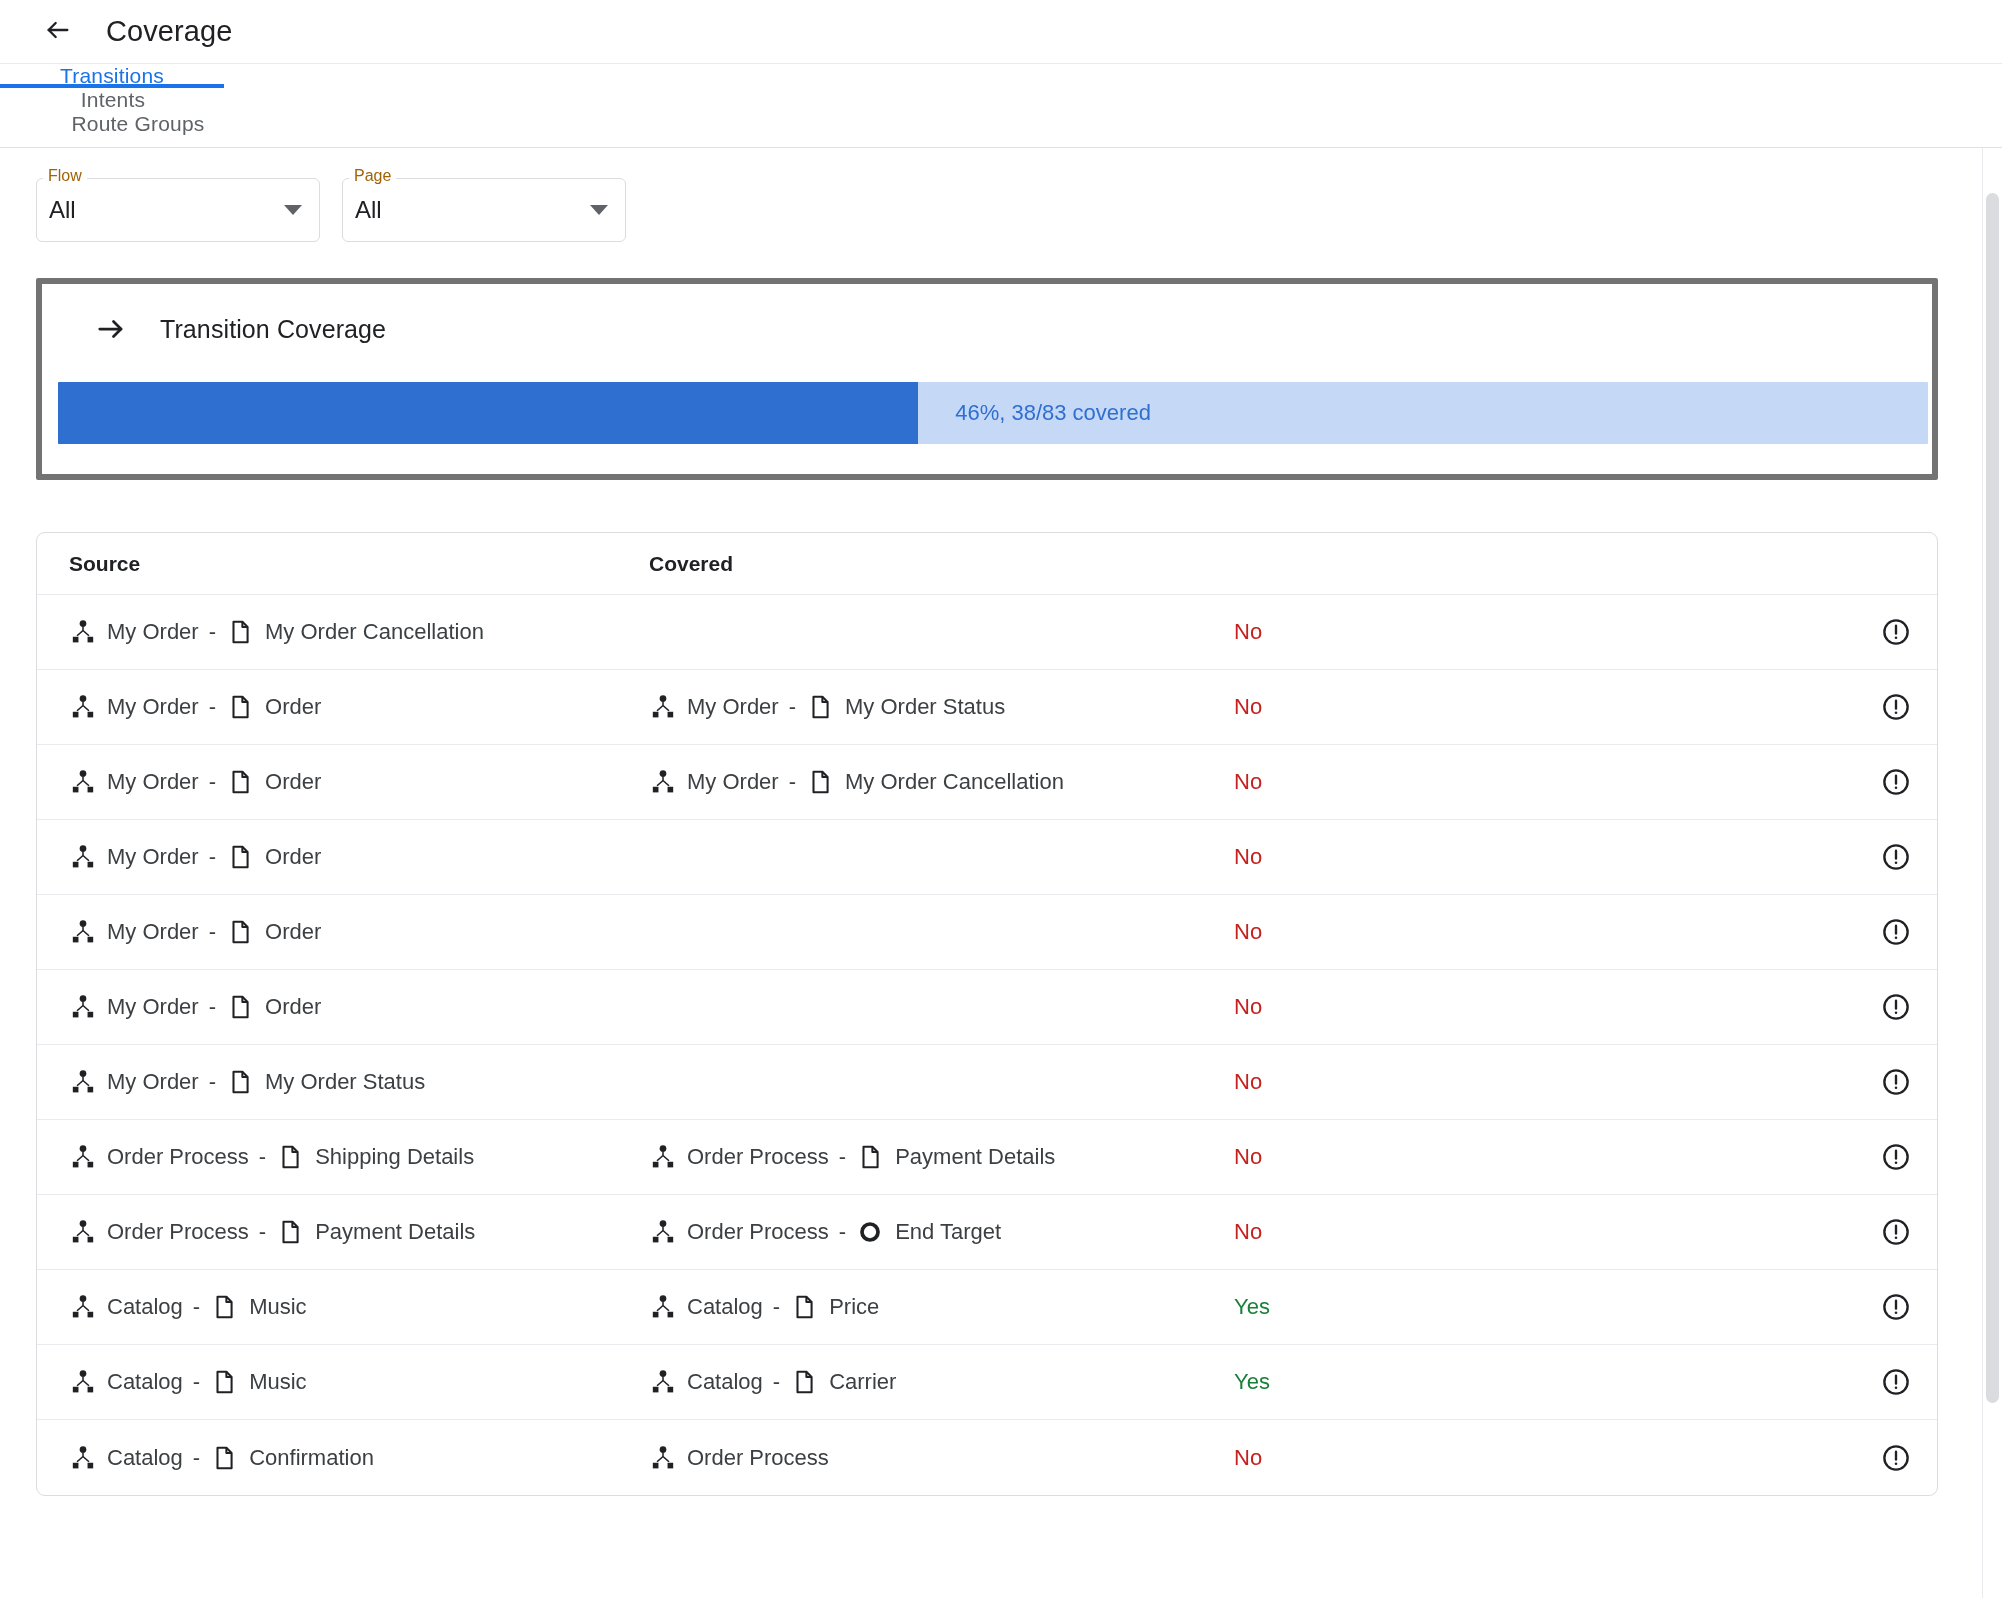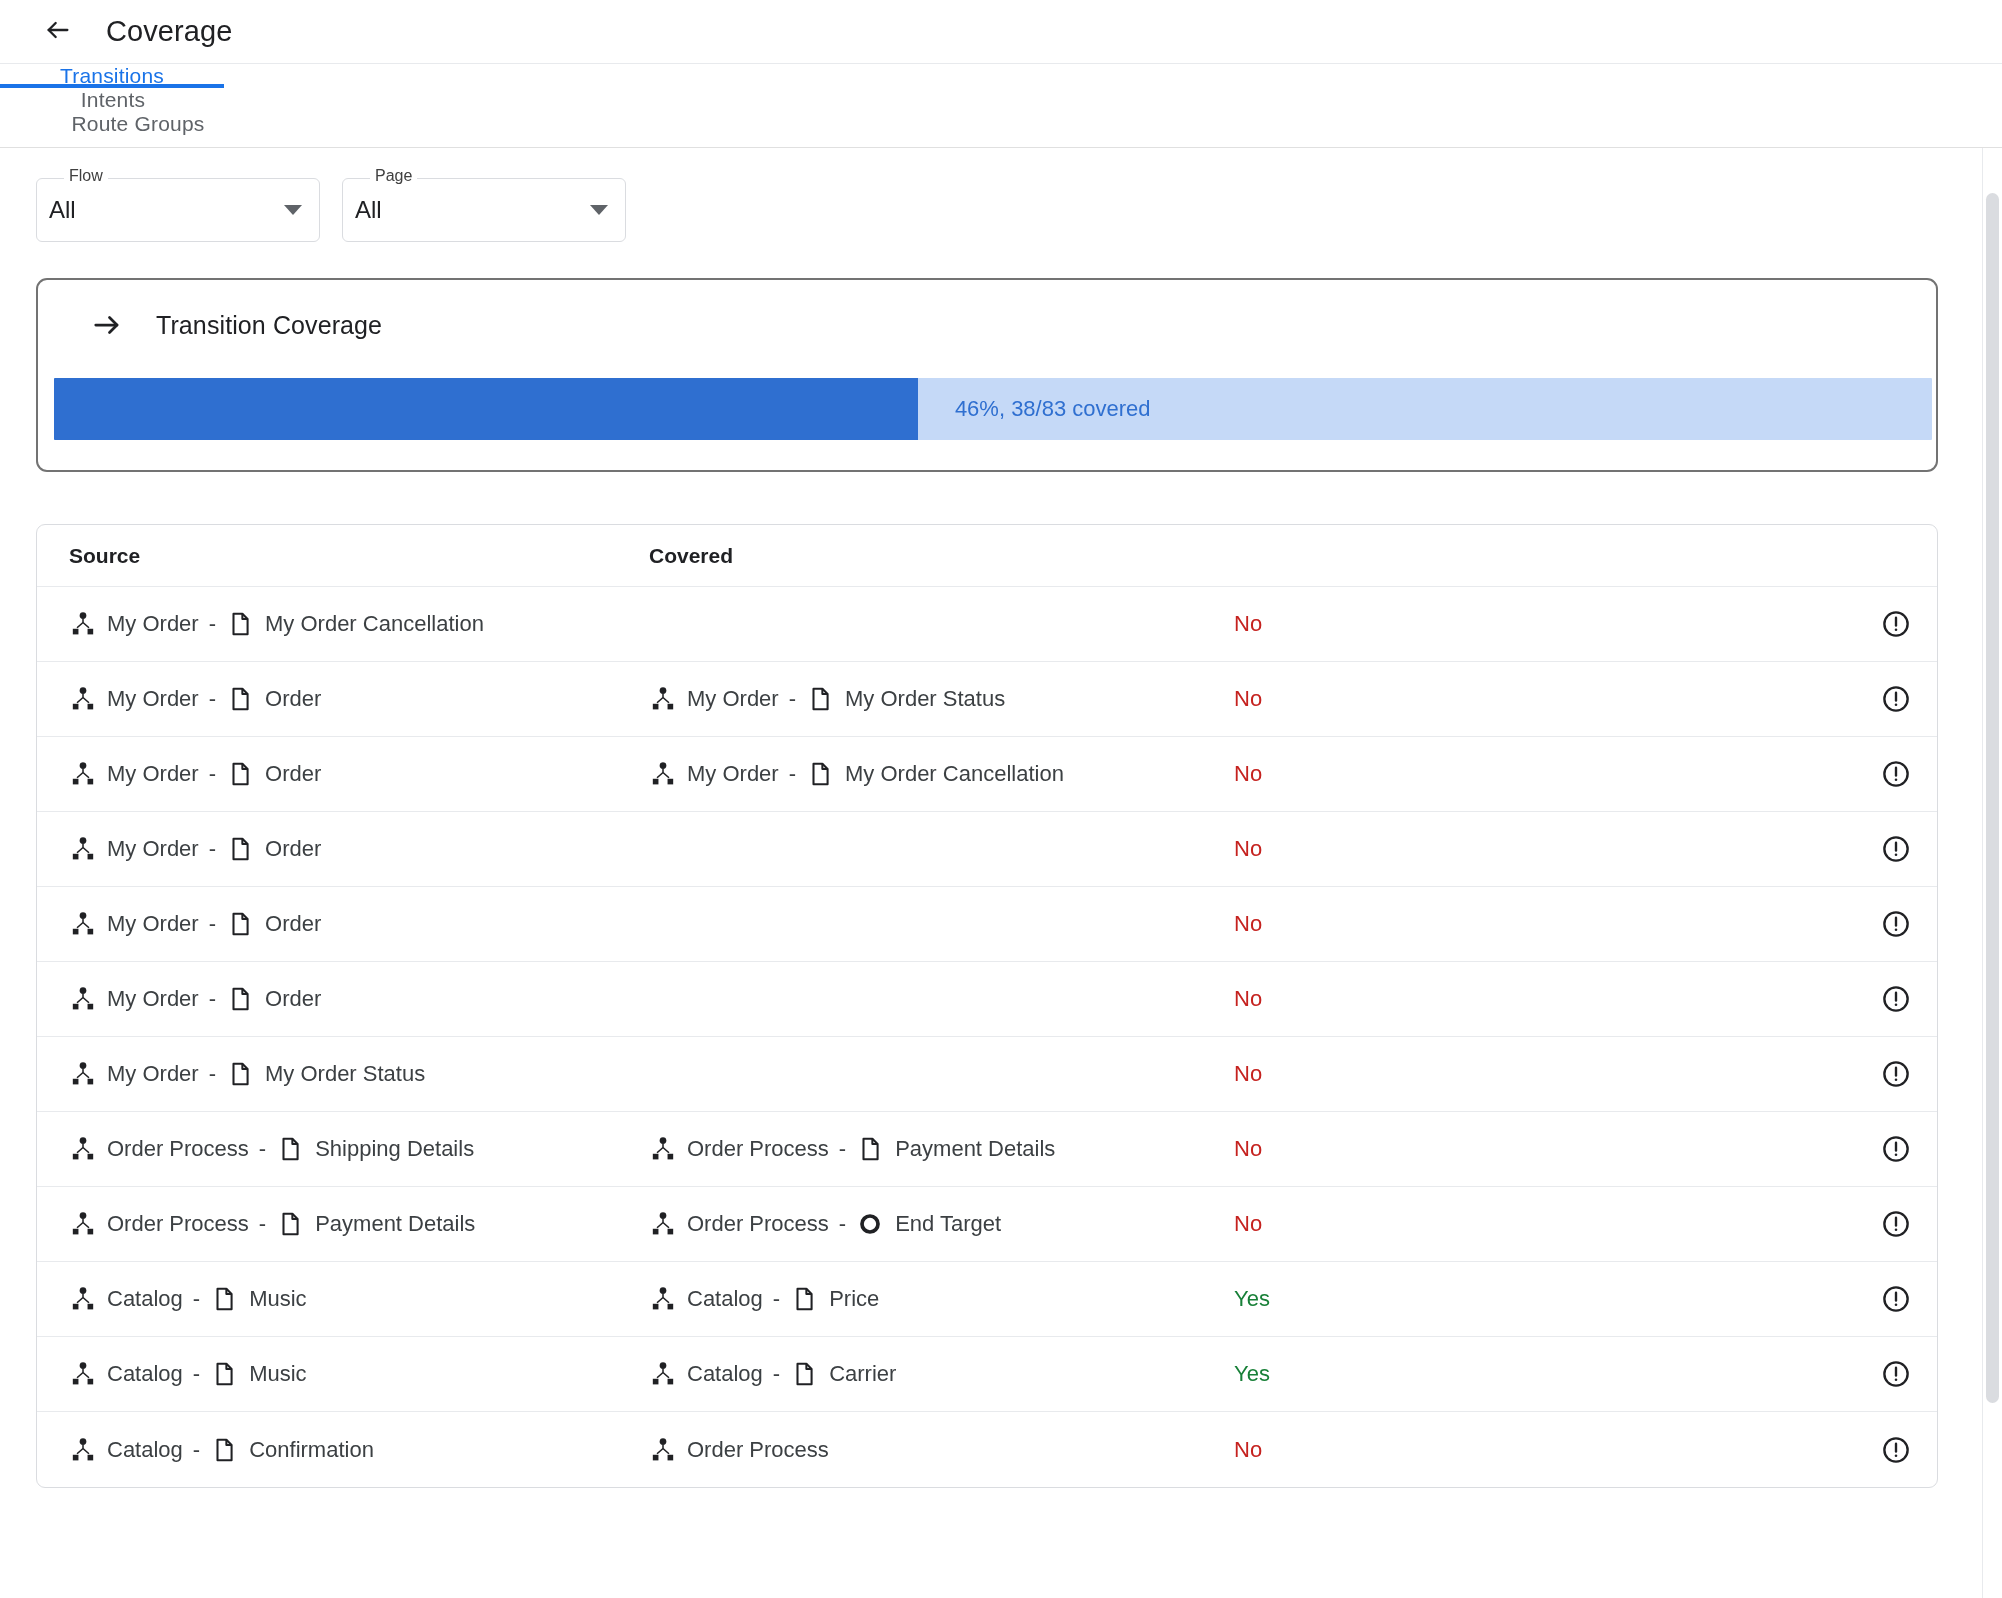--- a/index.html
+++ b/index.html
@@ -99,25 +99,25 @@
     position: relative;
     width: 284px;
     height: 64px;
     border: 1px solid #dadce0;
     border-radius: 6px;
     background: #fff;
     cursor: pointer;
   }
   .field-label {
     position: absolute;
-    top: -11px; left: 27px;
+    top: -11px; left: 6px;
     background: #fff;
     padding: 0 5px;
     font-size: 16px;
-    color: #404040;
+    color: #a16207;
     line-height: 1;
   }
   .field-value {
     position: absolute;
     left: 12px; top: 50%;
     transform: translateY(-50%);
     font-size: 24px;
     color: #202124;
   }
   .field-arrow {
@@ -126,22 +126,22 @@
     transform: translateY(-50%);
     width: 0; height: 0;
     border-left: 9px solid transparent;
     border-right: 9px solid transparent;
     border-top: 10px solid #5f6368;
   }
 
   
   .card {
     margin-top: 36px;
-    border: 2px solid #737373;
-    border-radius: 11px;
+    border: 6px solid #737373;
+    border-radius: 2px;
     background: #fff;
     padding: 28px 4px 30px 16px;
   }
   .card-head {
     display: flex;
     align-items: center;
     padding-left: 36px;
   }
   .card-head .arrow-icon {
     width: 34px; height: 34px;

